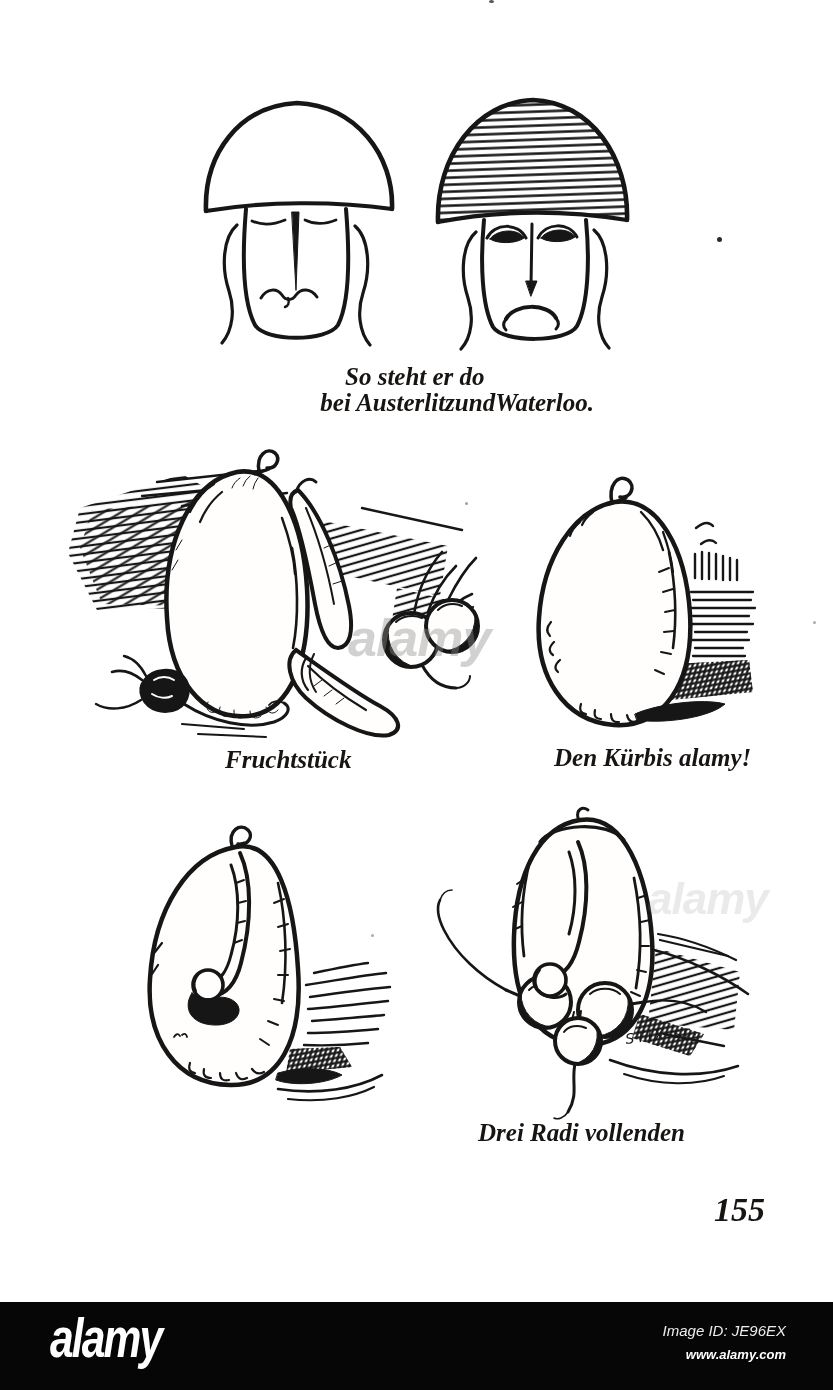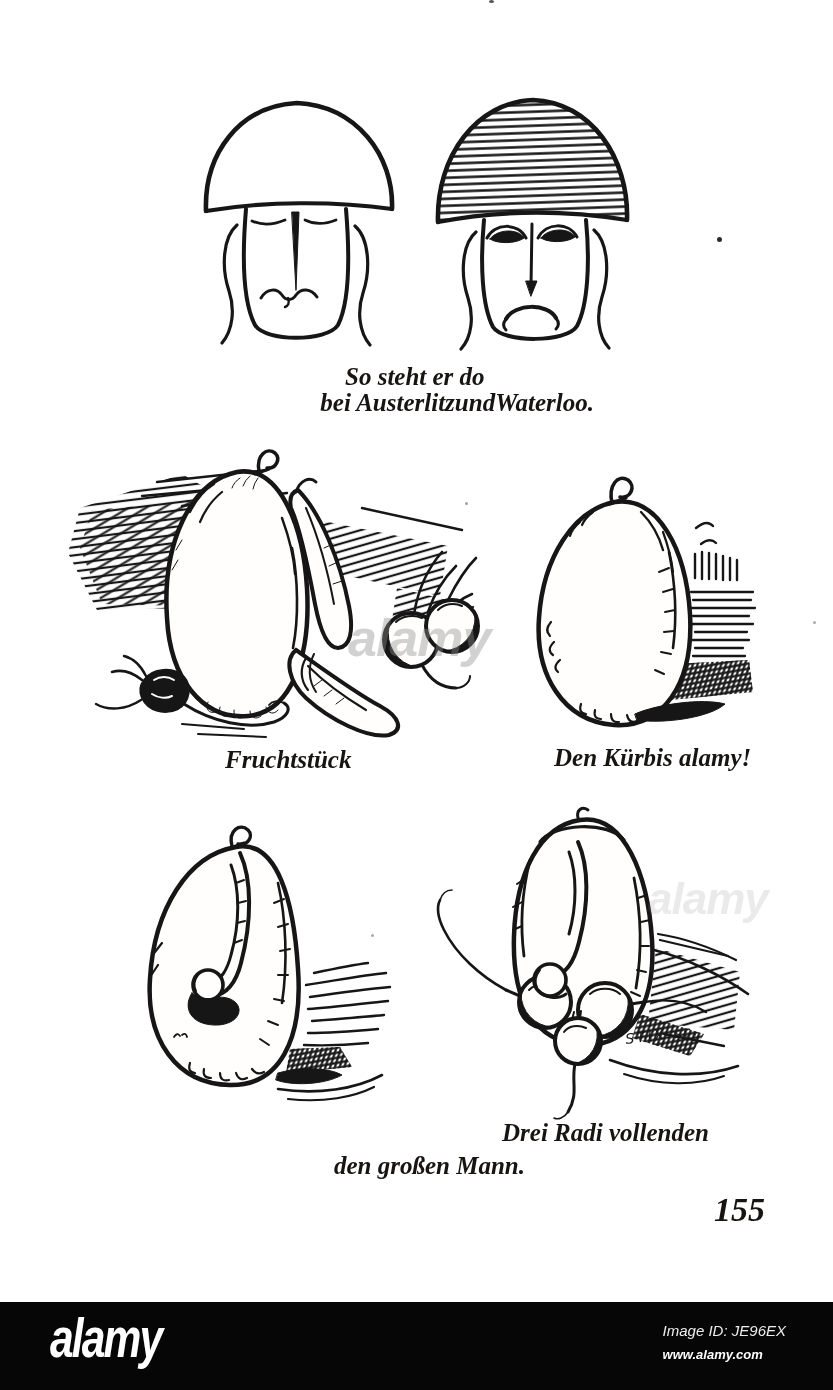--- a/index.html
+++ b/index.html
@@ -9,21 +9,21 @@
   .cap-row{position:absolute;display:flex;justify-content:flex-end;font-weight:bold;
            font-size:25px;line-height:1.1;white-space:nowrap;color:#171412;}
   .fig{position:absolute;}
   .speck{position:absolute;border-radius:50%;background:#2a2a2a;}
   .ghost{position:absolute;font-family:"Liberation Sans",sans-serif;font-weight:bold;
          color:#8f8f8f;pointer-events:none;letter-spacing:-1px;}
   .alamy-bar{position:absolute;left:0;top:1302px;width:833px;height:88px;background:#060606;}
   .alamy-logo{position:absolute;left:50px;top:8px;font-family:"Liberation Sans",sans-serif;
               font-weight:bold;font-size:56px;line-height:1;color:#ffffff;letter-spacing:-2.5px;
               transform:scaleX(.76);transform-origin:left top;}
-  .bar-right{position:absolute;right:47px;top:20px;text-align:left;
+  .bar-right{position:absolute;right:47px;top:20px;text-align:right;
              font-family:"Liberation Sans",sans-serif;color:#ffffff;}
   .bar-id{font-size:15px;color:#ececec;margin-bottom:8px;}
   .bar-url{font-size:13px;font-weight:bold;color:#ffffff;}
   svg{display:block;}
 </style>
 </head>
 <body>
 
 <div class="page">
 
@@ -361,22 +361,21 @@
         <path d="M 150 44 C 161 68 161 106 151 144 C 146 164 138 176 126 178" stroke-width="4"></path>
         <path d="M 141 54 C 149 76 149 108 141 136" stroke-width="3"></path>
         <circle cx="122" cy="182" r="16" fill="#fffefd" stroke-width="3.6"></circle>
         <path d="M 112 172 q -7 9 -3 18" stroke-width="2"></path>
         <path d="M 110 192 C 116 200 130 202 138 196" stroke-width="3"></path>
       </g>
       <text x="198" y="246" transform="rotate(-7 198 246)" font-family="DejaVu Sans, sans-serif" font-size="14" letter-spacing="2.5" fill="#1a1a1a" stroke="none">STIX sc.</text>
     </g>
   </svg>
 
-  <div class="cap" style="left:502px;top:1119px">Drei Radi vollenden</div>
-  <div class="cap" style="left:334px;top:1152px">den großen Mann.</div>
+  <div class="cap" style="left:478px;top:1119px">Drei Radi vollenden</div>
 
   <div class="cap" style="left:714px;top:1191px;font-size:34px">155</div>
 
   <div class="ghost" style="left:348px;top:608px;font-size:52px;opacity:.40">alamy</div>
   <div class="ghost" style="left:648px;top:874px;font-size:44px;opacity:.18">alamy</div>
 
   <div class="speck" style="left:717px;top:237px;width:5px;height:5px"></div>
   <div class="speck" style="left:489px;top:0;width:5px;height:3px;opacity:.8"></div>
   <div class="speck" style="left:465px;top:502px;width:3px;height:3px;opacity:.45"></div>
   <div class="speck" style="left:371px;top:934px;width:3px;height:3px;opacity:.4"></div>

